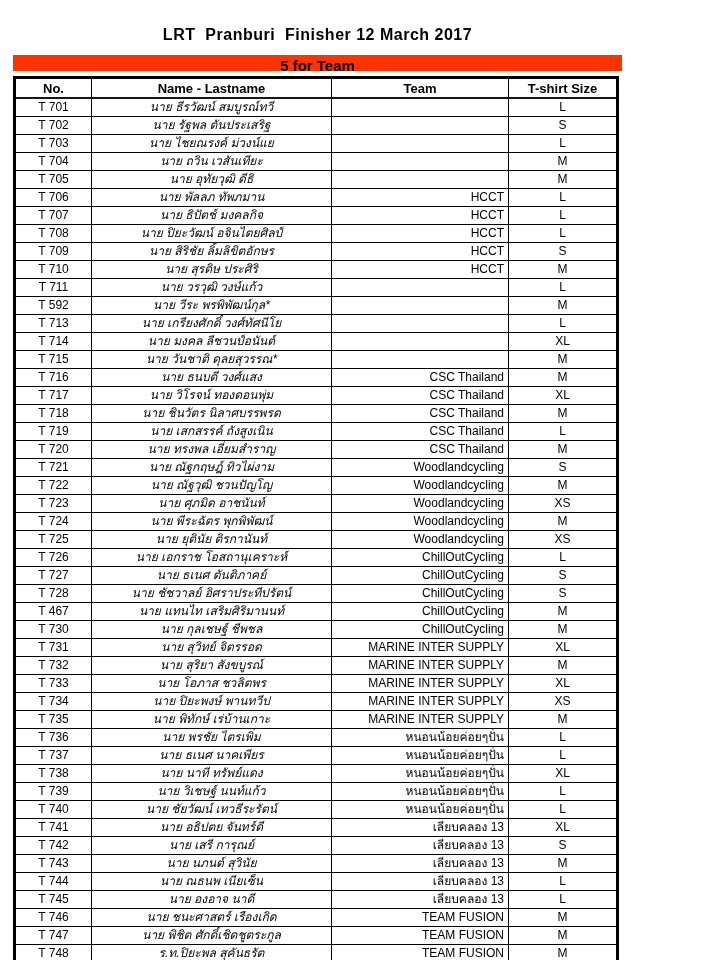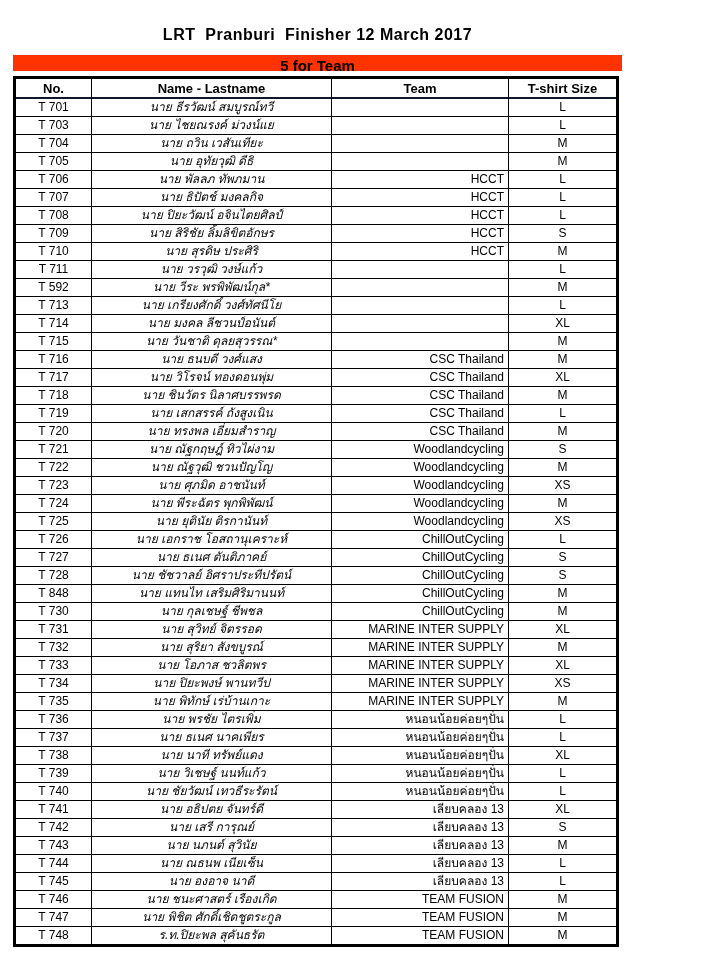--- a/index.html
+++ b/index.html
@@ -104,20 +104,26 @@
         </tr>
       </thead>
       <tbody id="rows-body">
     <tr>
       <td class="cell-no">T 701</td>
       <td class="cell-name">นาย ธีรวัฒน์ สมบูรณ์ทวี</td>
       <td class="cell-team"></td>
       <td class="cell-size">L</td>
     </tr>
 
+    <tr>
+      <td class="cell-no">T 702</td>
+      <td class="cell-name">นาย รัฐพล ตันประเสริฐ</td>
+      <td class="cell-team"></td>
+      <td class="cell-size">S</td>
+    </tr>
 
     <tr>
       <td class="cell-no">T 703</td>
       <td class="cell-name">นาย ไชยณรงค์ ม่วงน์แย</td>
       <td class="cell-team"></td>
       <td class="cell-size">L</td>
     </tr>
 
     <tr>
       <td class="cell-no">T 704</td>
@@ -288,21 +294,21 @@
     </tr>
 
     <tr>
       <td class="cell-no">T 728</td>
       <td class="cell-name">นาย ชัชวาลย์ อิศราประทีปรัตน์</td>
       <td class="cell-team">ChillOutCycling</td>
       <td class="cell-size">S</td>
     </tr>
 
     <tr>
-      <td class="cell-no">T 848</td>
+      <td class="cell-no">T 467</td>
       <td class="cell-name">นาย แทนไท เสริมศิริมานนท์</td>
       <td class="cell-team">ChillOutCycling</td>
       <td class="cell-size">M</td>
     </tr>
 
     <tr>
       <td class="cell-no">T 730</td>
       <td class="cell-name">นาย กุลเชษฐ์ ชีพชล</td>
       <td class="cell-team">ChillOutCycling</td>
       <td class="cell-size">M</td>

